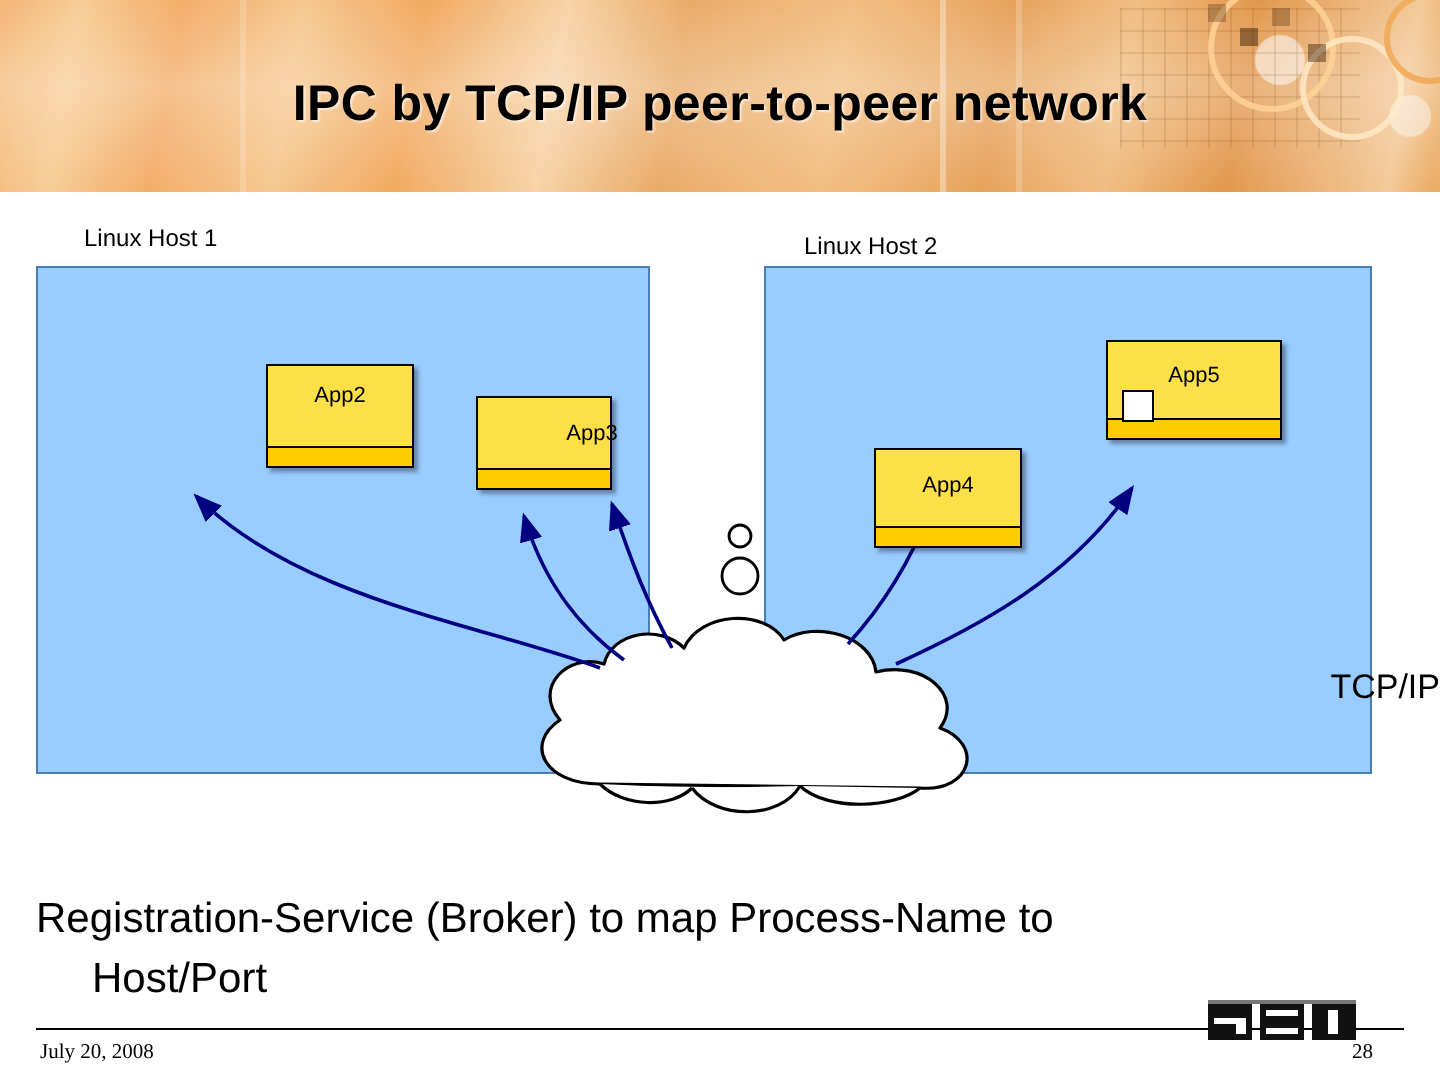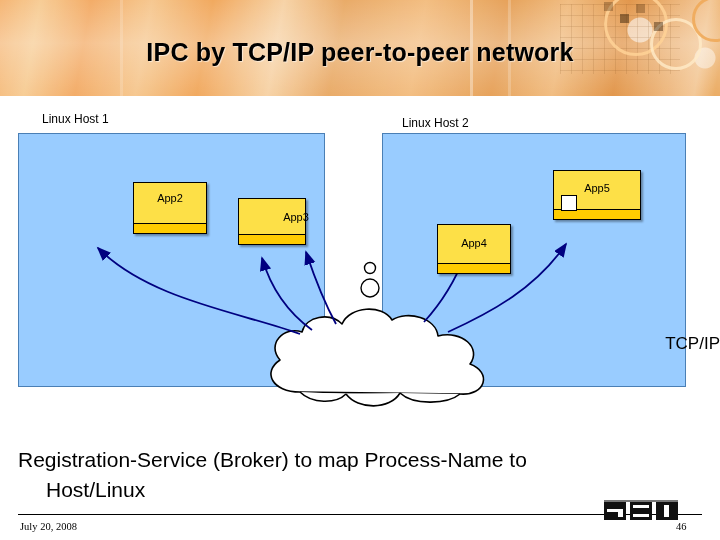--- a/index.html
+++ b/index.html
@@ -221,26 +221,26 @@
   <div class="app app5">
     <span class="app-label">App5</span>
     <span class="bar"></span>
     <span class="notch"></span>
   </div>
 
   <div class="cloud-label">TCP/IP</div>
 
   <div class="caption">
     <span>Registration-Service (Broker) to map Process-Name to</span>
-    <span class="indent">Host/Linux</span>
+    <span class="indent">Host/Port</span>
   </div>
 
   <div class="footer-rule"></div>
   <div class="footer-date">July 20, 2008</div>
-  <div class="footer-page">46</div>
+  <div class="footer-page">28</div>
 
   <svg class="gsi-logo" viewBox="0 0 82 22">
     <rect x="0" y="2" width="22" height="18" fill="#111111"></rect>
     <rect x="3" y="9" width="16" height="3" fill="#ffffff"></rect>
     <rect x="14" y="9" width="5" height="8" fill="#ffffff"></rect>
     <rect x="26" y="2" width="22" height="18" fill="#111111"></rect>
     <rect x="29" y="5" width="16" height="3" fill="#ffffff"></rect>
     <rect x="29" y="14" width="16" height="3" fill="#ffffff"></rect>
     <rect x="52" y="2" width="22" height="18" fill="#111111"></rect>
     <rect x="60" y="5" width="5" height="12" fill="#ffffff"></rect>

